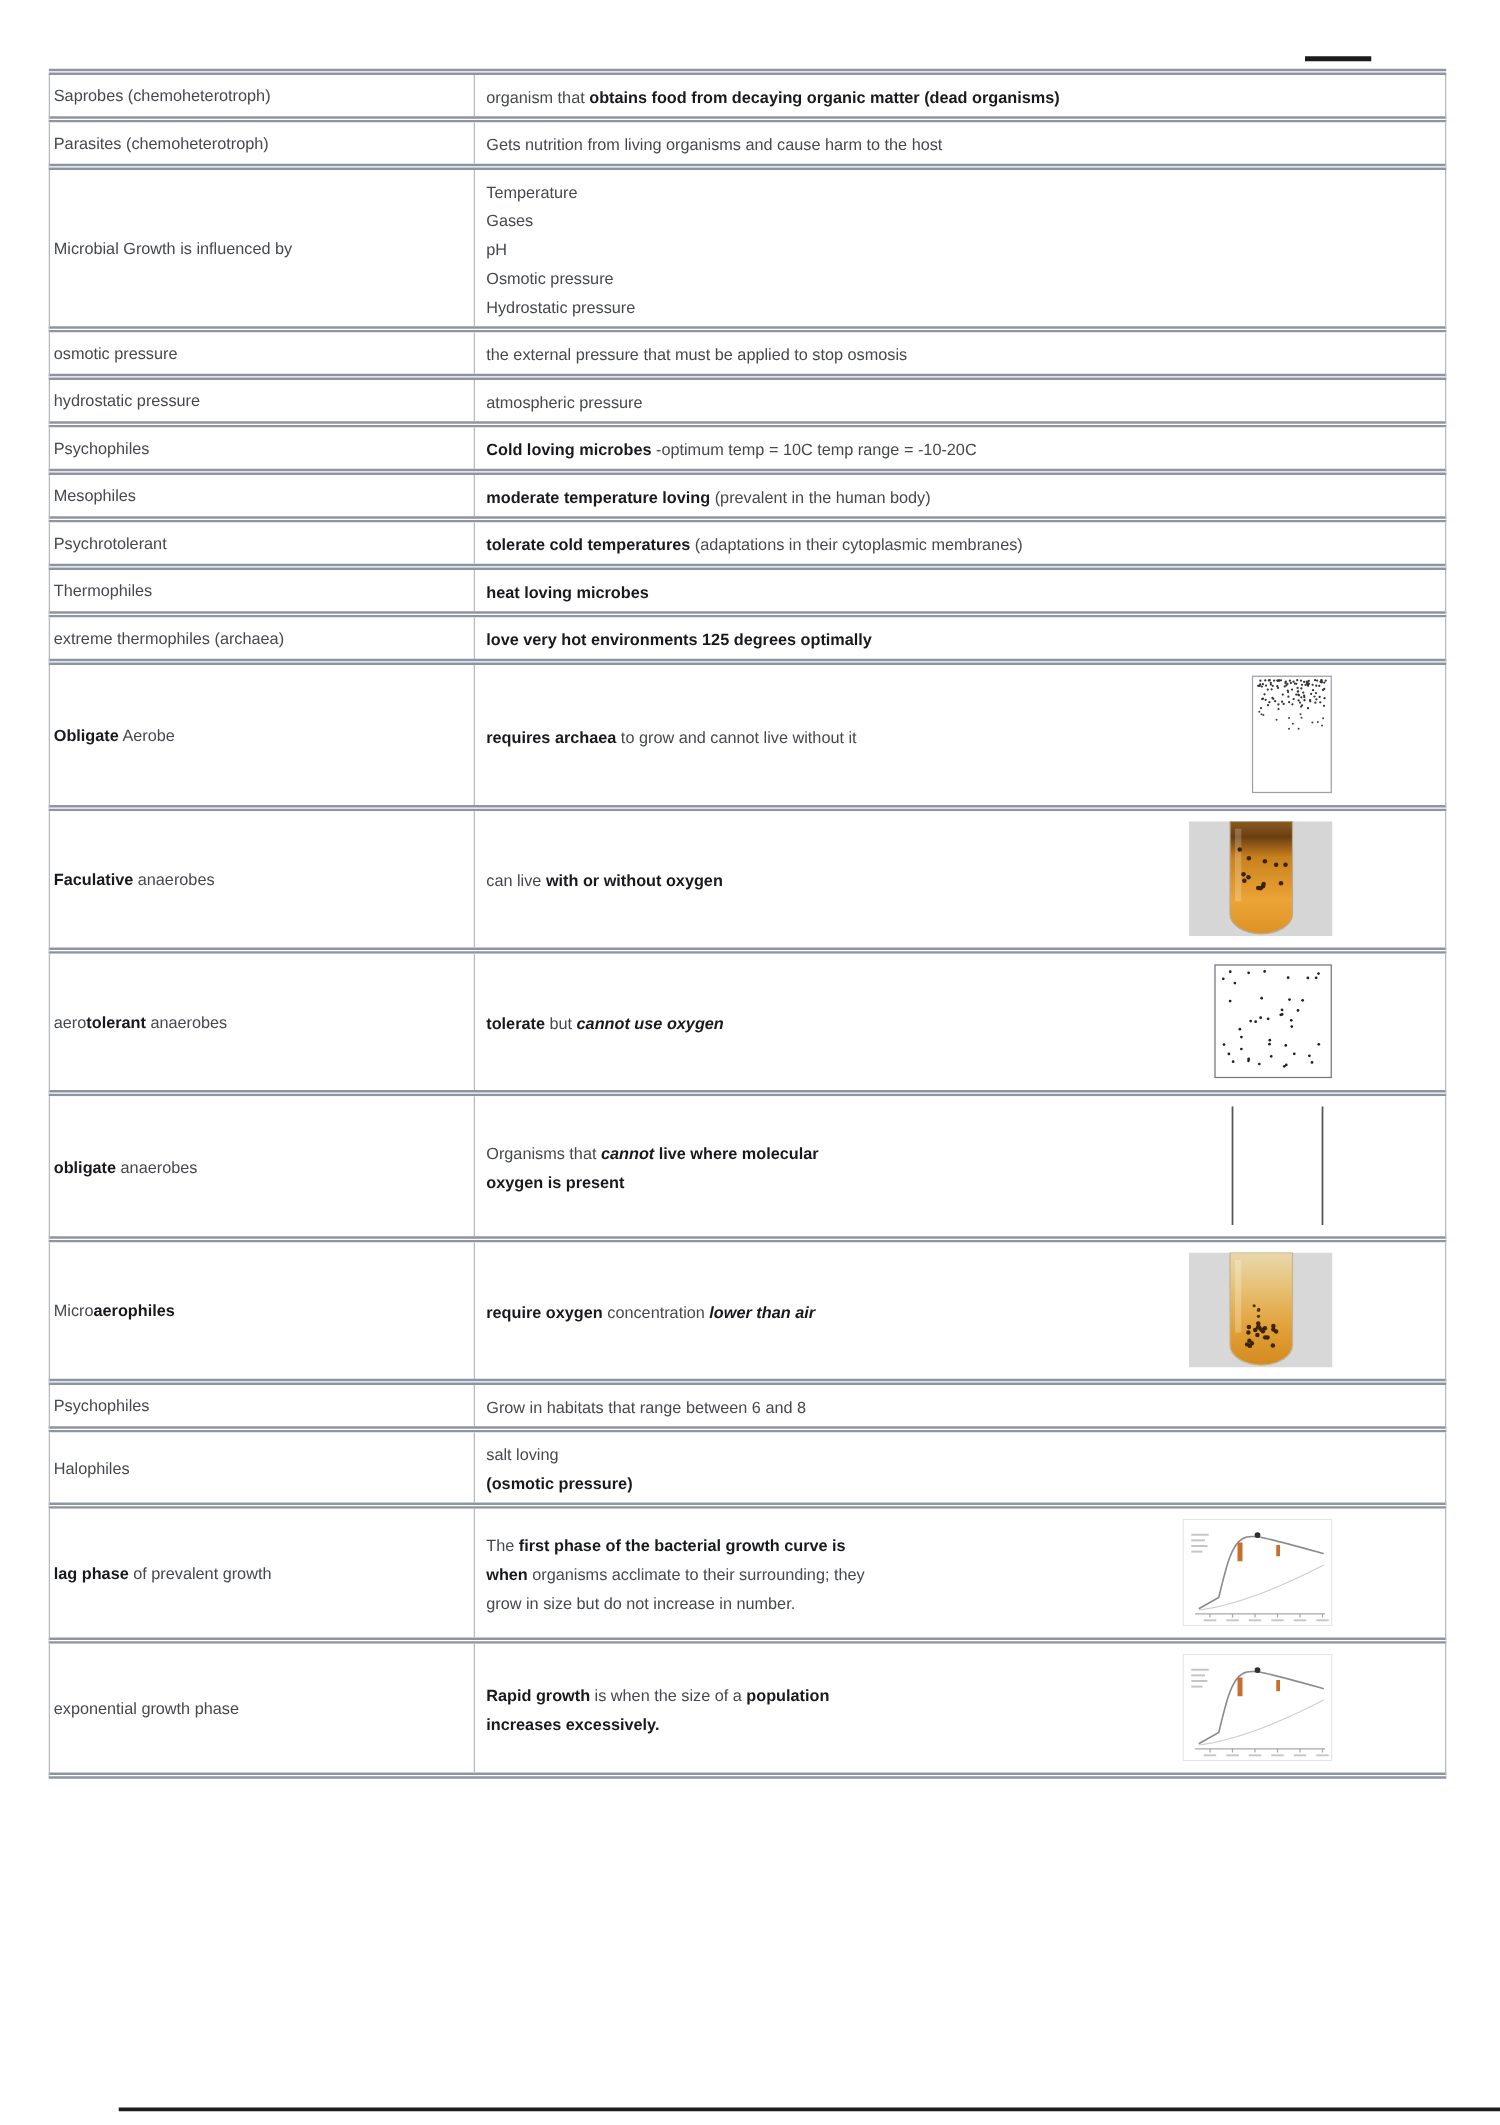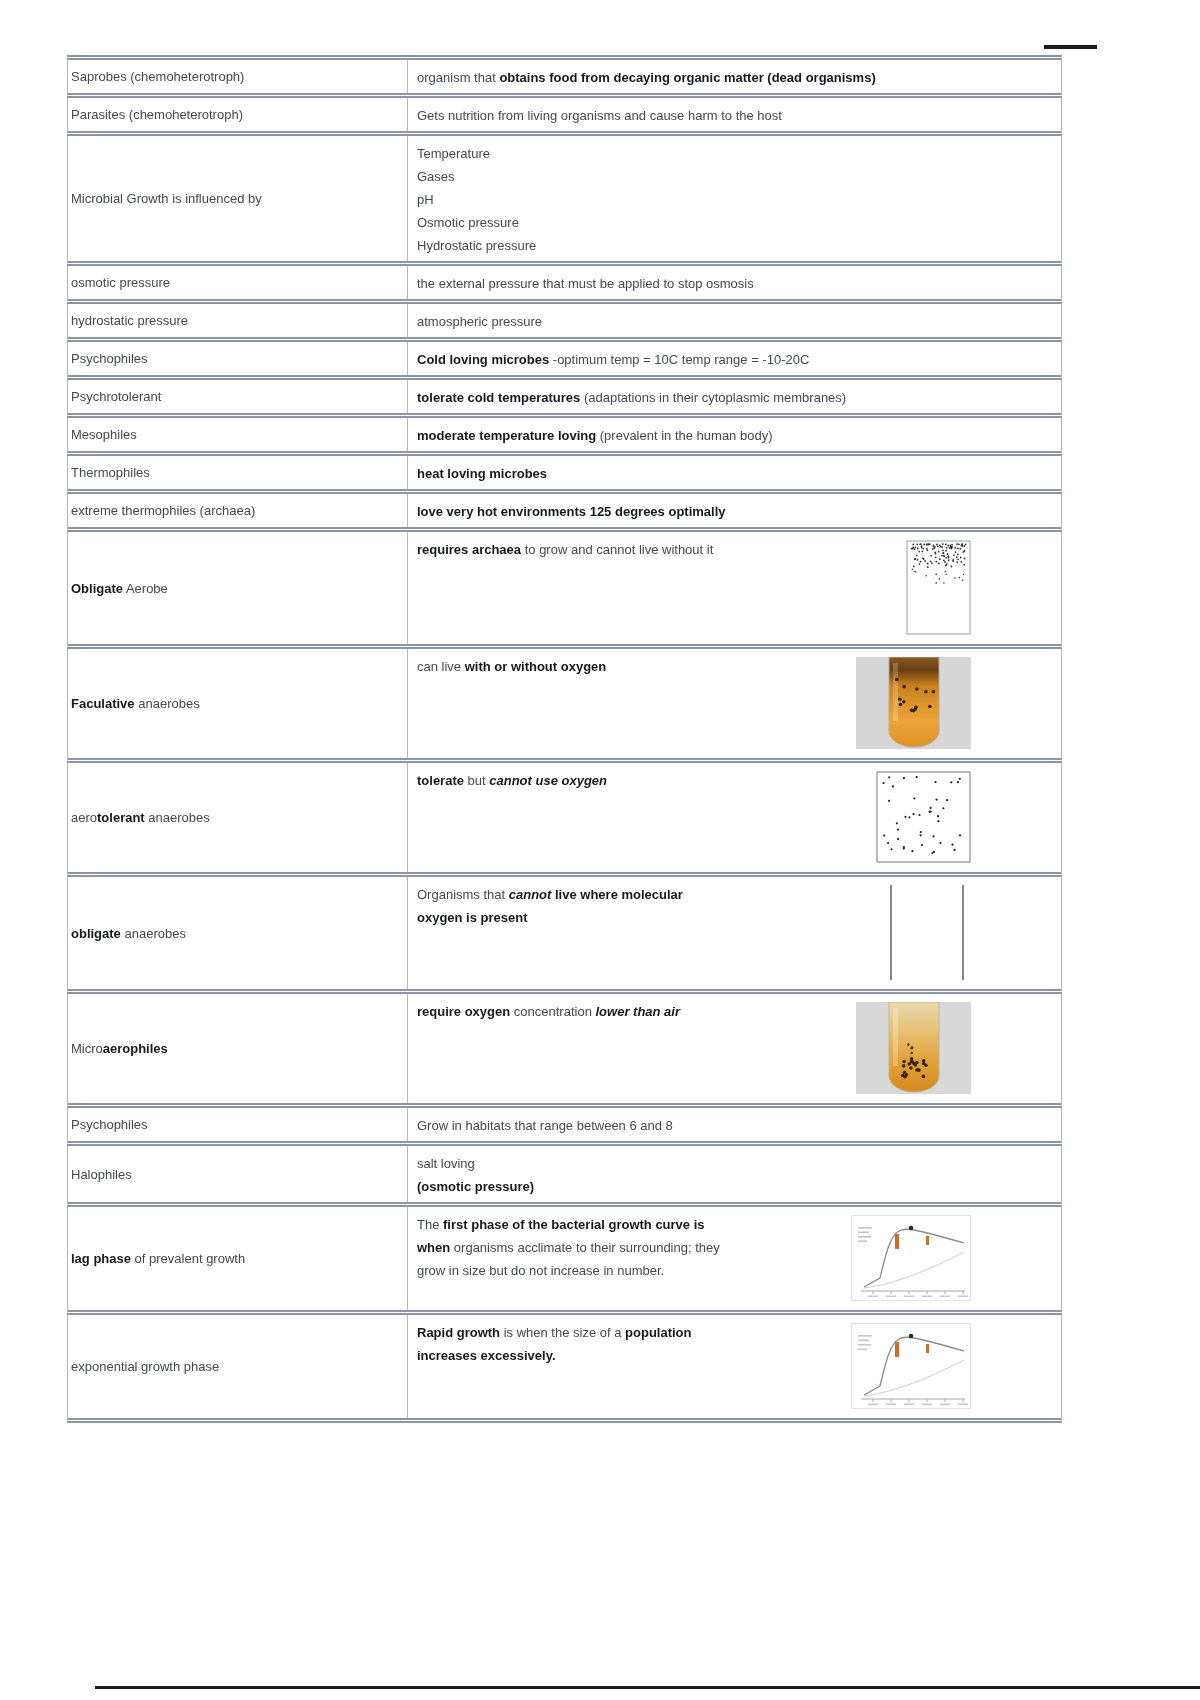--- a/index.html
+++ b/index.html
@@ -14,37 +14,37 @@
   }
   .top-right-rule {
     position: absolute; top: 45px; left: 1044px;
     width: 53px; height: 4px; background: var(--rule, #1b1b1b);
   }
   .bottom-rule {
     position: absolute; top: 1686px; left: 95px;
     width: 1105px; height: 3px; background: var(--rule, #1b1b1b);
   }
   .study-table {
-    position: absolute; top: 55px; left: 67px; width: 995px;
+    position: absolute; top: 55px; left: 39px; width: 1118px;
     border-top: 5px double var(--row-bc, #8d95a2);
   }
   .row {
     display: flex; align-items: stretch; background: #fff;
     border-bottom: 5px double var(--row-bc, #8d95a2);
     border-left: 1px solid var(--col-bc, #b4b9c0);
     border-right: 1px solid var(--col-bc, #b4b9c0);
   }
   .term-cell {
     flex: 0 0 340px; width: 340px;
     border-right: 1px solid var(--col-bc, #b4b9c0);
     display: flex; align-items: center;
     padding: 5px 8px 5px 3px; line-height: 17px;
   }
   .def-cell {
-    flex: 1; display: flex; align-items: flex-start;
+    flex: 1; display: flex; align-items: center;
     justify-content: space-between;
     padding: 4px 0 4px 9px;
   }
   .def-text { padding-top: 2px; }
   .def-line { line-height: 23px; }
   .seg-b { font-weight: bold; color: var(--bold, #17191c); }
   .seg-i { font-style: italic; }
   .def-img { flex: 0 0 auto; margin: 4px 90px 5px 12px; line-height: 0; }
 </style>
 </head>
@@ -111,35 +111,35 @@
         <div><span>Psychophiles</span></div>
       </div>
       <div class="def-cell">
         <div class="def-text">
           <div class="def-line"><span class="seg-b">Cold loving microbes</span><span> -optimum temp = 10C temp range = -10-20C</span></div>
         </div>
       </div>
     </div>
     <div class="row">
       <div class="term-cell">
+        <div><span>Mesophiles</span></div>
+      </div>
+      <div class="def-cell">
+        <div class="def-text">
+          <div class="def-line"><span class="seg-b">moderate temperature loving</span><span> (prevalent in the human body)</span></div>
+        </div>
+      </div>
+    </div>
+    <div class="row">
+      <div class="term-cell">
         <div><span>Psychrotolerant</span></div>
       </div>
       <div class="def-cell">
         <div class="def-text">
           <div class="def-line"><span class="seg-b">tolerate cold temperatures</span><span> (adaptations in their cytoplasmic membranes)</span></div>
-        </div>
-      </div>
-    </div>
-    <div class="row">
-      <div class="term-cell">
-        <div><span>Mesophiles</span></div>
-      </div>
-      <div class="def-cell">
-        <div class="def-text">
-          <div class="def-line"><span class="seg-b">moderate temperature loving</span><span> (prevalent in the human body)</span></div>
         </div>
       </div>
     </div>
     <div class="row">
       <div class="term-cell">
         <div><span>Thermophiles</span></div>
       </div>
       <div class="def-cell">
         <div class="def-text">
           <div class="def-line"><span class="seg-b">heat loving microbes</span></div>

